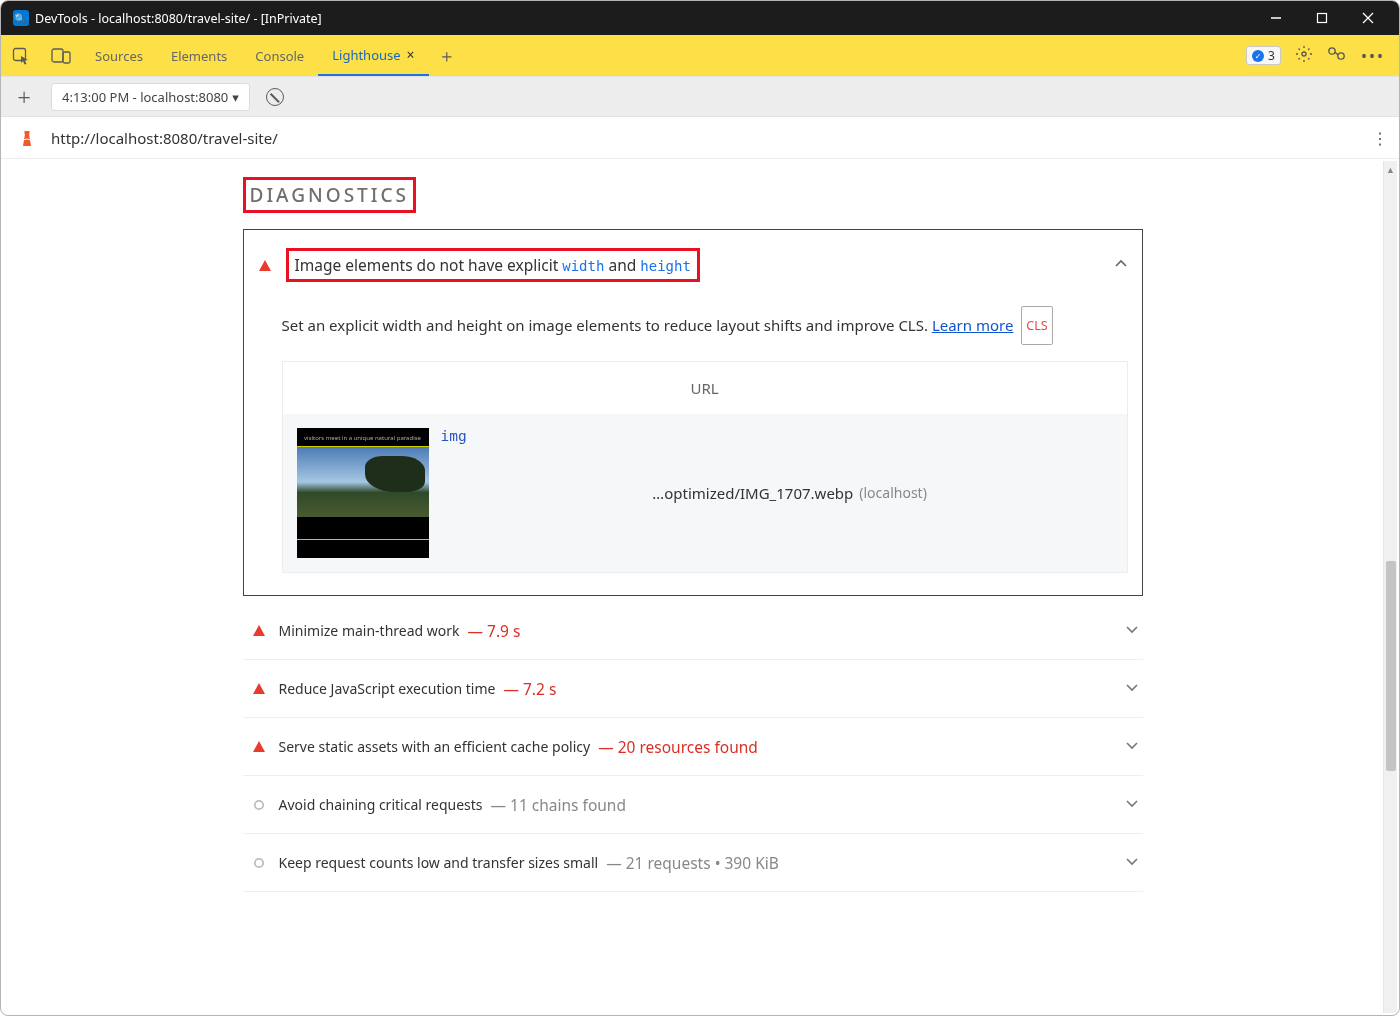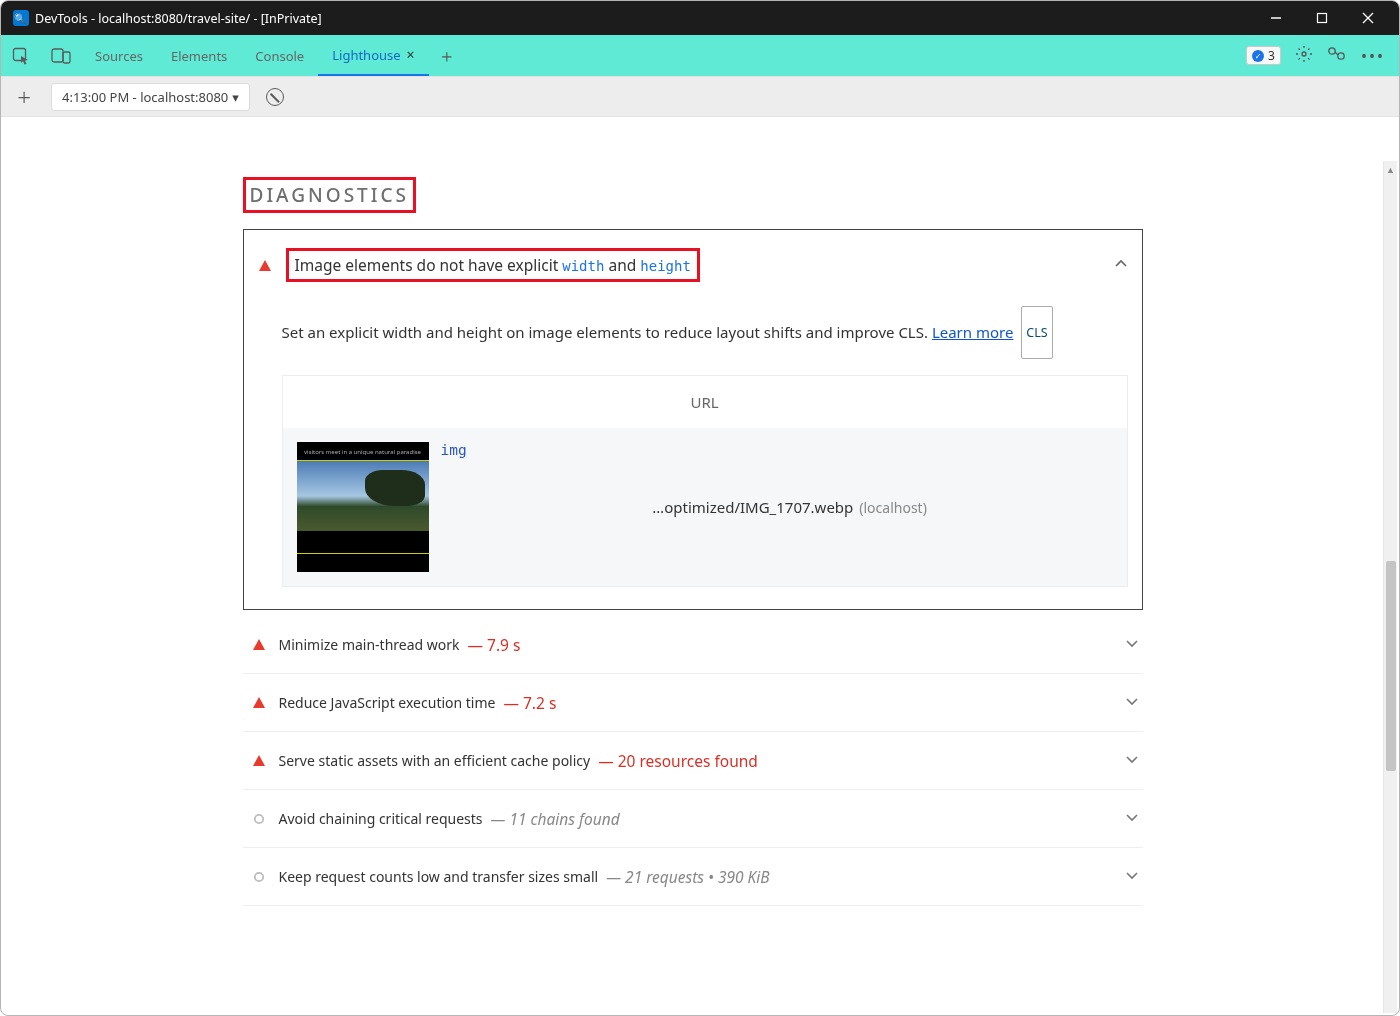--- a/index.html
+++ b/index.html
@@ -9,21 +9,21 @@
   
   .window { position: absolute; inset: 0; border: 1px solid #b5b5b5; border-radius: 8px; overflow: hidden; background: #fff; }
   .titlebar { display: flex; align-items: center; height: 34px; background: #1c1c1c; color: #fff; font-size: 12.5px; padding: 0 8px; }
   .titlebar .tb-icon { width: 16px; height: 16px; margin: 0 6px 0 4px; display: inline-flex; align-items: center; justify-content: center; background:#0078d4; border-radius:3px; font-size:10px; }
   .titlebar .tb-title { flex: 1; }
   .win-btns { display: flex; gap: 0; }
   .win-btn { width: 46px; height: 34px; display: flex; align-items: center; justify-content: center; color: #fff; }
   .win-btn svg, .win-btn .sym { width: 12px; height: 12px; }
 
   
-  .topstrip { display: flex; align-items: center; height: 42px; background: #5eead4; border-bottom: 1px solid #e3e3e3; }
+  .topstrip { display: flex; align-items: center; height: 42px; background: #fde047; border-bottom: 1px solid #e3e3e3; }
   .topstrip .icon-btn { width: 40px; height: 42px; display: flex; align-items: center; justify-content: center; color:#5a5a5a; }
   .tabs { display: flex; align-items: center; height: 100%; }
   .tab { display: flex; align-items: center; height: 100%; padding: 0 14px; font-size: 13px; color: #666; cursor: default; gap:6px; }
   .tab.active { color: #1568c6; border-bottom: 2.5px solid #1a73e8; }
   .tab-close { font-size: 14px; color:#333; }
   .topstrip .plus { width: 36px; display:flex; align-items:center; justify-content:center; color:#5a5a5a; font-size:18px; }
   .top-right { margin-left: auto; display: flex; align-items: center; gap: 14px; padding-right: 14px; }
   .badge { display: inline-flex; align-items: center; gap: 4px; border: 1px solid #c9c9c9; border-radius: 3px; padding: 0 5px; font-size: 12px; color:#333; background:#f7f7f7; }
   .badge .dot { width:12px; height:12px; border-radius:50%; background:#1a73e8; display:inline-flex; align-items:center; justify-content:center; color:#fff; font-size:8px; }
 
@@ -50,41 +50,41 @@
   .audit-head { display:flex; align-items:center; gap:14px; }
   .tri-icon { width:14px; height:14px; display:inline-block; }
   .tri-red { color:#e83b2e; }
   .audit-title { font-size:15.5px; color:#333; }
   .audit-title .hi-box { border:3px solid #e81123; padding:3px 6px; display:inline-block;text-align:center; }
   .code-kw { font-family: Consolas, monospace; color:#1a73e8; font-size:14px; }
   .audit-chevron { margin-left:auto; color:#666; }
 
   .panel .desc { margin:24px 0 16px 24px; font-size:15px; color:#333; }
   .panel .desc a { color:#1155cc; text-decoration:underline; }
-  .cls-chip { display:inline-block; border:1px solid #aaa; border-radius:2px; padding:17px 4px; font-size:12.5px; color:#0c4a6e; margin-left:4px; vertical-align:1px; }
+  .cls-chip { display:inline-block; border:1px solid #aaa; border-radius:2px; padding:10px 4px; font-size:12.5px; color:#ef4444; margin-left:4px; vertical-align:1px; }
 
   .url-table { margin-left:24px; border:1px solid #ececec; }
   .url-table .head-cell { text-align:center; padding:16px 0; color:#666; font-size:15px; }
   .url-table .row { display:flex; align-items:center; background:#f6f7f8; padding:14px 14px; }
   .thumb { width:132px; height:130px; background:#000000; position:relative; margin-right:12px; }
   .thumb .cap { position:absolute; top:6px; left:6px; right:6px; font-size:6px; color:#aaa; text-align:center; }
   .thumb .bar1 { position:absolute; top:18px; left:0; right:0; height:1px; background:#cfcf00; }
   .thumb .sky { position:absolute; top:19px; left:0; right:0; height:70px; background:linear-gradient(#4c7bb5,#a6c7e3 50%, #2f4a2a 65%, #4a5a2f 100%); }
   .thumb .tree { position:absolute; top:28px; left:68px; width:60px; height:36px; background:#1f2e1a; border-radius:30% 40% 30% 50%; }
   .thumb .bar2 { position:absolute; bottom:18px; left:0; right:0; height:1px; background:#cfcf00; }
   .img-kw { color:#2a55c6; font-family:Consolas,monospace; font-size:14.5px; align-self:flex-start; }
-  .path-cell { margin-left:auto; margin-right:auto; font-size:15px; color:#333; display:flex; align-items:flex-end; gap:6px; }
+  .path-cell { margin-left:auto; margin-right:auto; font-size:15px; color:#333; display:flex; align-items:flex-start; gap:6px; }
   .path-host { color:#888; font-size:14px; }
 
   
   .diag-row { display:flex; align-items:center; height:58px; border-bottom:1px solid #eee; padding:0 4px; }
   .diag-row .lead { width:24px; display:flex; justify-content:center; }
   .diag-row .title { margin-left:8px; font-size:14px; color:#333; }
   .diag-row .meta-red { margin-left:8px; font-size:15.5px; color:#d93025; }
-  .diag-row .meta-gray { margin-left:8px; font-size:15.5px; color:#888;font-style:italic; }
+  .diag-row .meta-gray { margin-left:8px; font-size:15.5px; color:#888; }
   .diag-row .chev { margin-left:auto; color:#777; }
 
   
   .scrollbar-track { position:absolute; right:2px; top:160px; bottom:2px; width:14px; background:#f0f0f0; border-left:1px solid #e6e6e6; }
   .scrollbar-track .up { position:absolute; top:2px; left:0; right:0; text-align:center; font-size:9px; color:#888; }
   .scrollbar-thumb { position:absolute; left:2px; width:10px; top:400px; height:210px; background:#c4c4c4; border-radius:2px; }
 
   svg.chev { width:14px; height:14px; }
 </style>
 </head>
@@ -167,20 +167,31 @@
 
   <div class="substrip">
     <div class="plus2">+</div>
     <div class="report-chip">
       <span>4:13:00 PM - localhost:8080</span>
       <span>▾</span>
     </div>
     <span class="clear-icon"></span>
   </div>
 
+  <div class="urlbar">
+    <span class="lh-icon">
+      <svg viewBox="0 0 20 20">
+          <path d="M6 18 L8 6 L12 6 L14 18 Z" fill="#f25a2a"></path>
+          <rect x="7.5" y="3" width="5" height="3" fill="#f25a2a"></rect>
+          <path d="M6 12 Q10 10 14 12" stroke="#fff" stroke-width="1" fill="none"></path>
+        </svg>
+    </span>
+    <span class="url-text">http://localhost:8080/travel-site/</span>
+    <span class="dots-right">⋮</span>
+  </div>
 
   <div class="scrollpane">
     <div class="content">
       <div class="section-title">
         <span class="hi">DIAGNOSTICS</span>
       </div>
 
       <div class="panel">
         <div class="audit-head">
           <span class="tri-icon tri-red">

